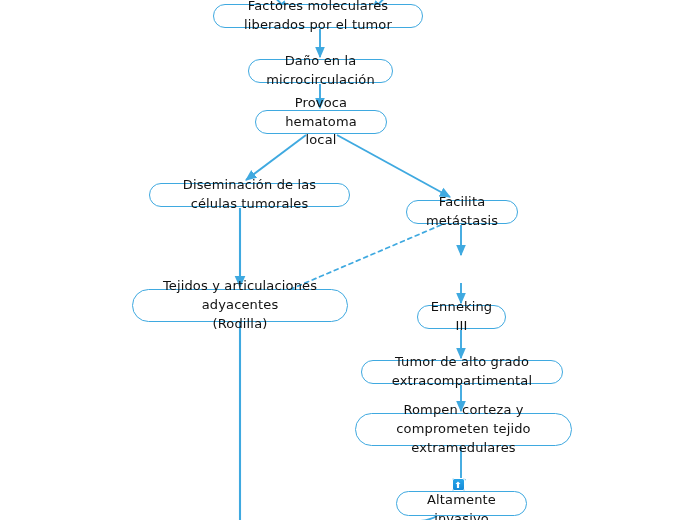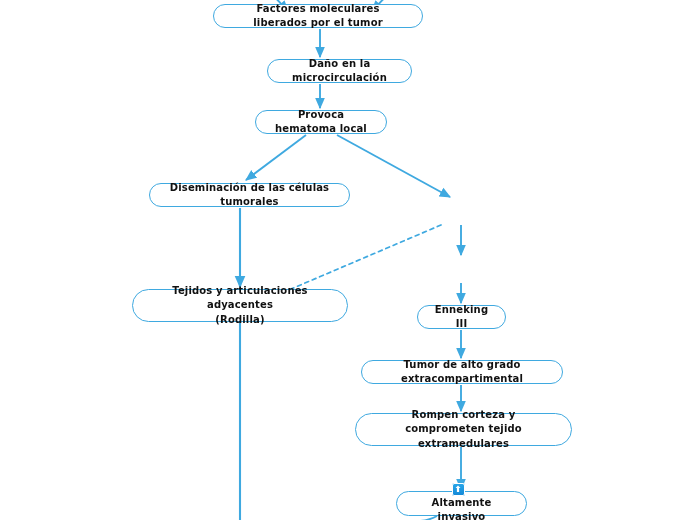--- a/index.html
+++ b/index.html
@@ -26,22 +26,22 @@
   .node {
     position: absolute;
     box-sizing: border-box;
     border: 1.6px solid #3FA9E0;
     border-radius: 999px;
     background: #ffffff;
     display: flex;
     align-items: center;
     padding: 0 14px;
     color: #111111;
-    font-weight: bold;
-    font-size: 10px;
+    font-weight: normal;
+    font-size: 13px;
     letter-spacing: 0.15px;
     line-height: 1.45;
     z-index: 5;
   }
   .node.centered {
     justify-content: center;
     text-align: center;
   }
   .node.lefty {
     justify-content: flex-start;
@@ -104,32 +104,35 @@
       <line x1="441" y1="225" x2="284" y2="292" stroke="#3FA9E0" stroke-width="1.7" stroke-dasharray="4,4" stroke-linecap="round"></line>
       <line x1="240" y1="322" x2="240" y2="521" stroke="#3FA9E0" stroke-width="2.1"></line>
       <path d="M437,516 Q430,520 420,521" stroke="#3FA9E0" stroke-width="1.9" fill="none"></path>
     </g>
   </svg>
 
   <div class="node centered" style="left:213px; top:4px; width:210px; height:24px;">
     <span class="node-label">Factores moleculares liberados por el tumor</span>
   </div>
 
-  <div class="node centered" style="left:248px; top:59px; width:145px; height:24px;margin-left:19px;">
+  <div class="node centered" style="left:248px; top:59px; width:145px; height:24px;">
     <span class="node-label">Daño en la microcirculación</span>
   </div>
 
   <div class="node centered" style="left:255px; top:110px; width:132px; height:24px;">
     <span class="node-label">Provoca hematoma local</span>
   </div>
 
   <div class="node centered" style="left:149px; top:183px; width:201px; height:24px;">
     <span class="node-label">Diseminación de las células tumorales</span>
   </div>
 
+  <div class="node centered" style="left:406px; top:200px; width:112px; height:24px;">
+    <span class="node-label">Facilita metástasis</span>
+  </div>
 
 
   <div class="node centered" style="left:417px; top:305px; width:89px; height:24px;">
     <span class="node-label">Enneking III</span>
   </div>
 
   <div class="node lefty" style="left:132px; top:289px; width:216px; height:33px;">
     <span class="node-label">Tejidos y articulaciones adyacentes
 (Rodilla)</span>
   </div>

